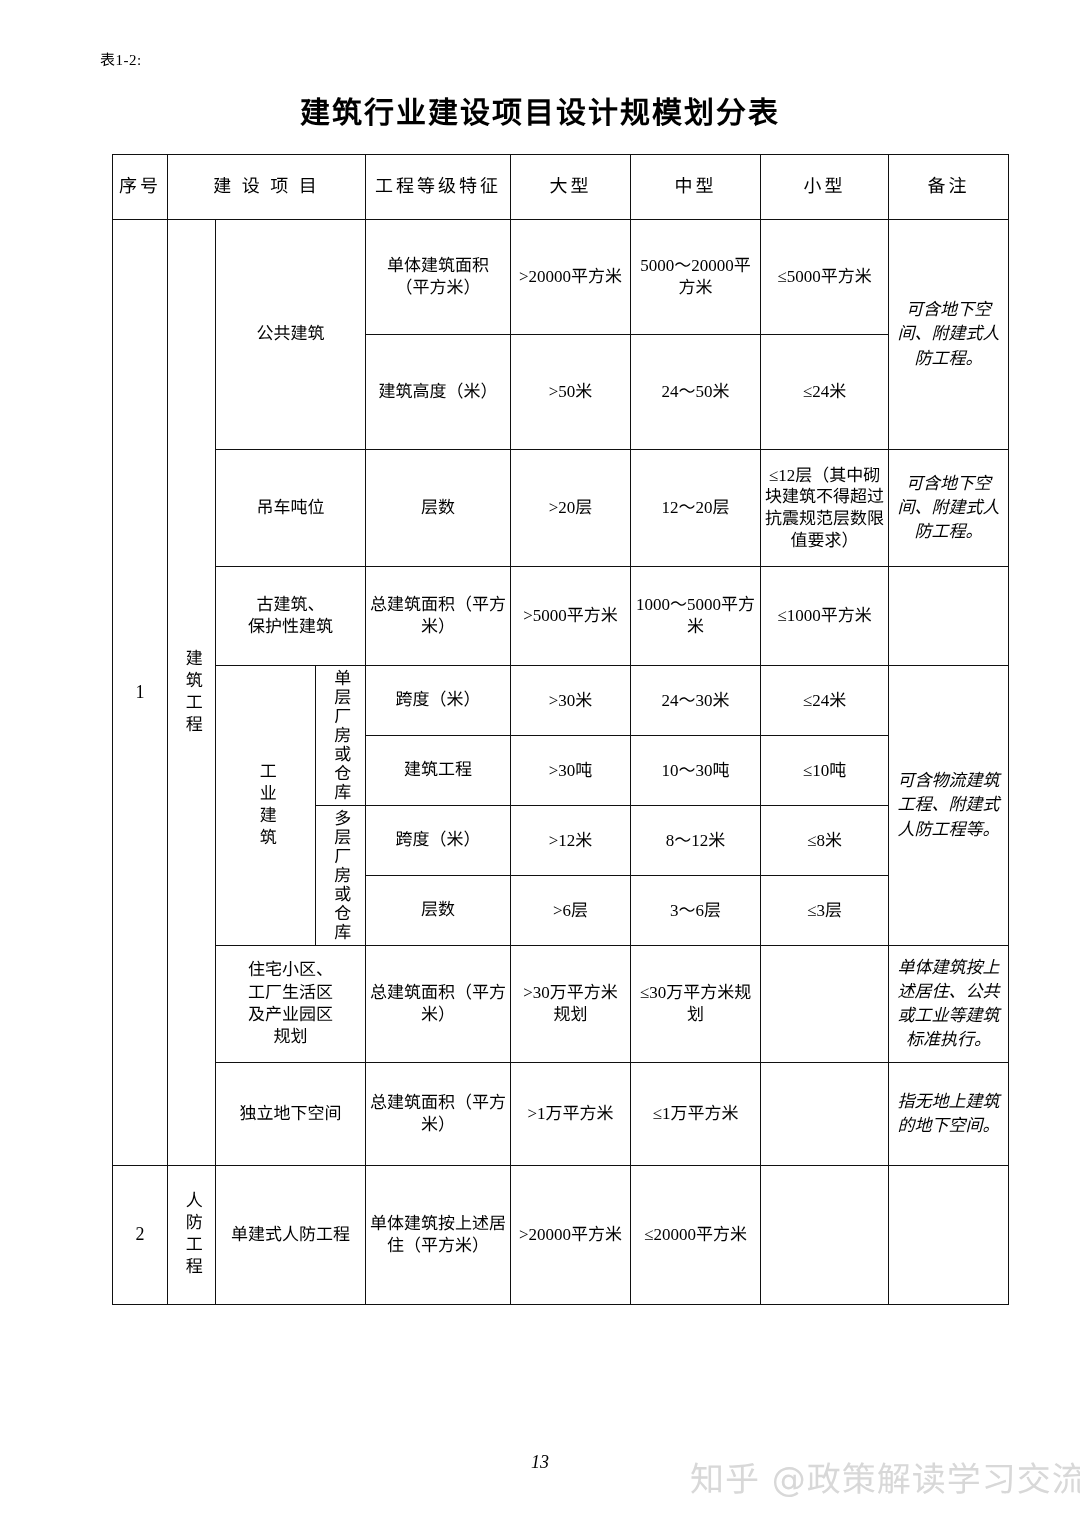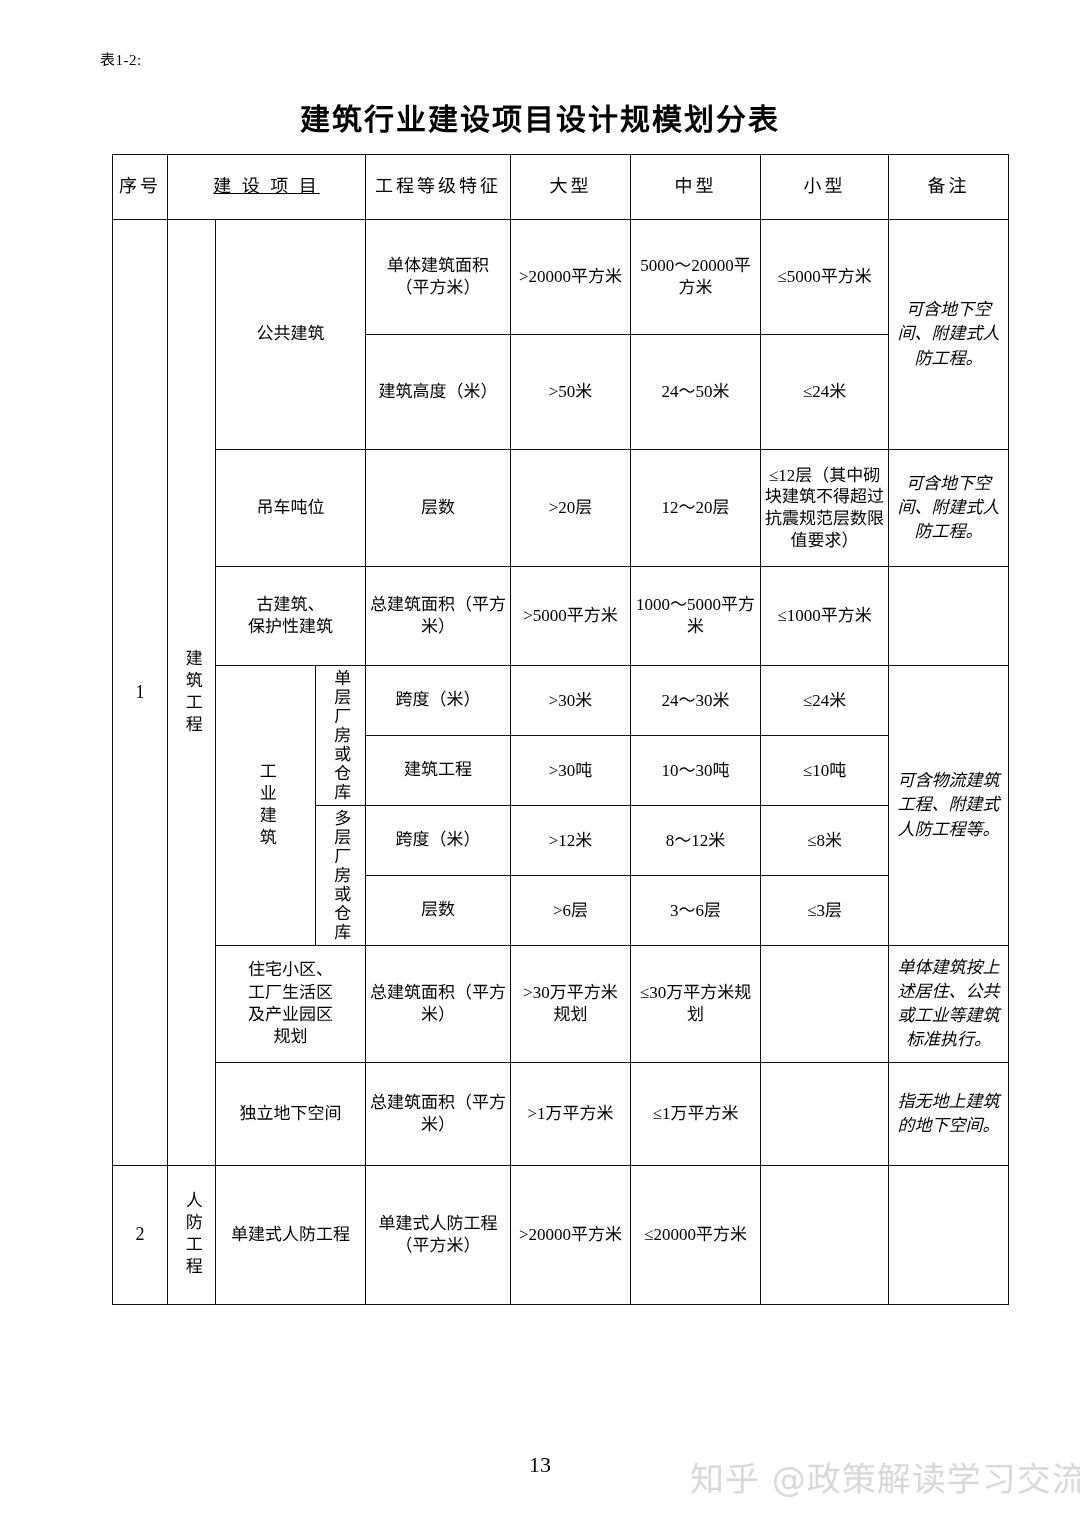--- a/index.html
+++ b/index.html
@@ -36,21 +36,20 @@
   .doc-title {
     position: absolute;
     left: 0;
     right: 0;
     top: 88px;
     text-align: center;
     font-size: 30px;
     font-weight: bold;
     letter-spacing: 2px;
     font-family: "DejaVu Sans", "Liberation Sans", sans-serif;
-    margin-top: 7px;
   }
 
   
   .tbl-wrap {
     position: absolute;
     left: 112px;
     top: 154px;
     width: 856px;
   }
   table.grid {
@@ -102,41 +101,41 @@
     padding: 6px 5px;
     line-height: 1.42;
     vertical-align: middle;
     font-style: italic;
   }
   td.feat {
     line-height: 1.3;
   }
   .hdr-spread {
     letter-spacing: 6px;
-    text-decoration: underline;
   }
 
   
   .tbl-note {
     position: absolute;
     left: 116px;
     top: 1212px;
     font-size: 19px;
     white-space: nowrap;
   }
   .tbl-note .lbl { margin-right: 16px; }
 
   
   .page-number {
     position: absolute;
     left: 0;
     right: 0;
     top: 1452px;
     text-align: center;
-    font-size: 22px;
+    font-size: 18px;
+    font-style: italic;
   }
 
   
   .watermark {
     position: absolute;
     left: 690px;
     top: 1452px;
     font-size: 34px;
     color: #d8d8d8;
     font-family: "DejaVu Sans", "Liberation Sans", sans-serif;
@@ -265,21 +264,21 @@
           <td class="val">&gt;1万平方米</td>
           <td class="val">≤1万平方米</td>
           <td class="val"></td>
           <td class="note">指无地上建筑的地下空间。</td>
         </tr>
 
         <tr>
           <td class="numcol">2</td>
           <td class="vtext">人防工程</td>
           <td colspan="2">单建式人防工程</td>
-          <td class="feat" style="height:132px">单建式人防工程（平方米）</td>
+          <td class="feat" style="height:132px">单体建筑按上述居住（平方米）</td>
           <td class="val">&gt;20000平方米</td>
           <td class="val">≤20000平方米</td>
           <td class="val"></td>
           <td class="note"></td>
         </tr>
       </tbody>
     </table>
   </div>
 
 

